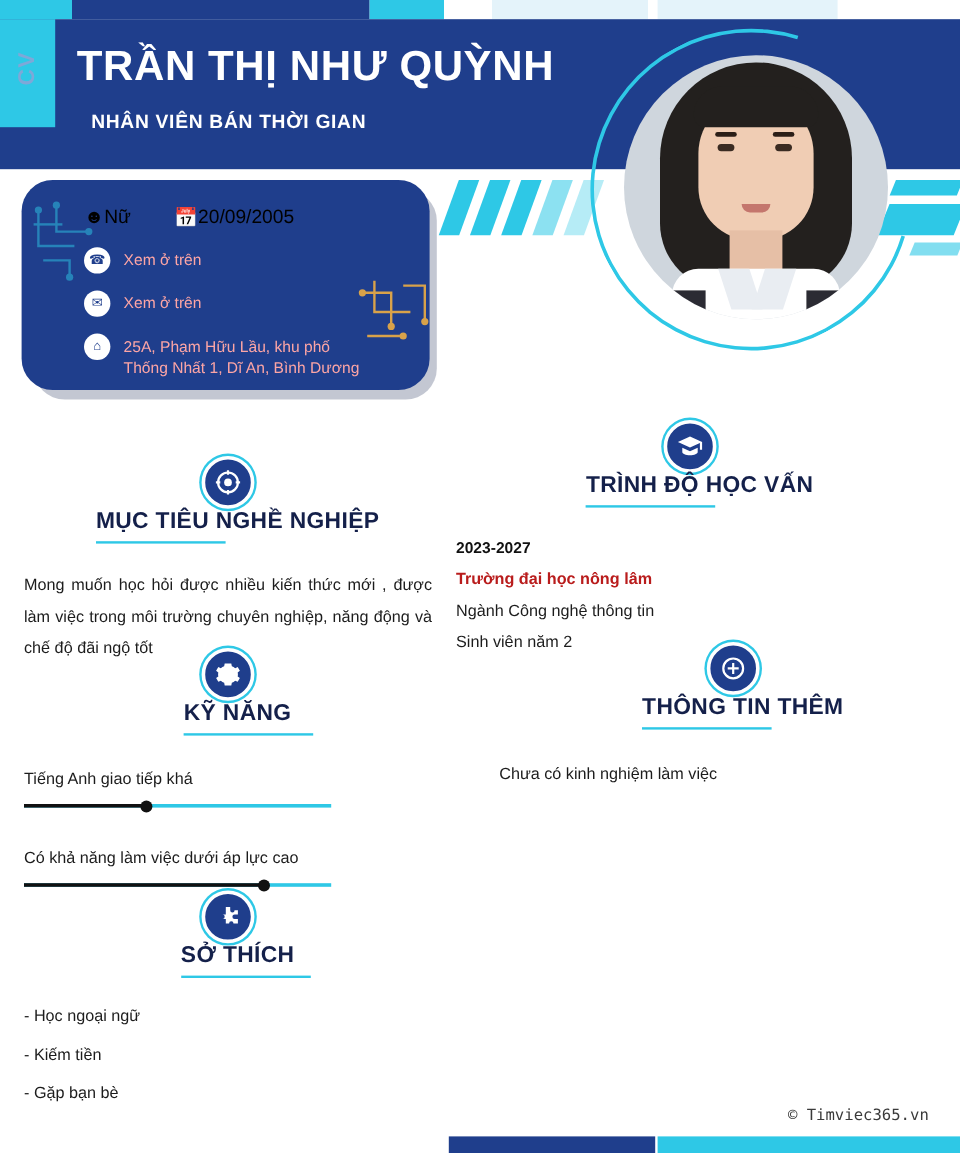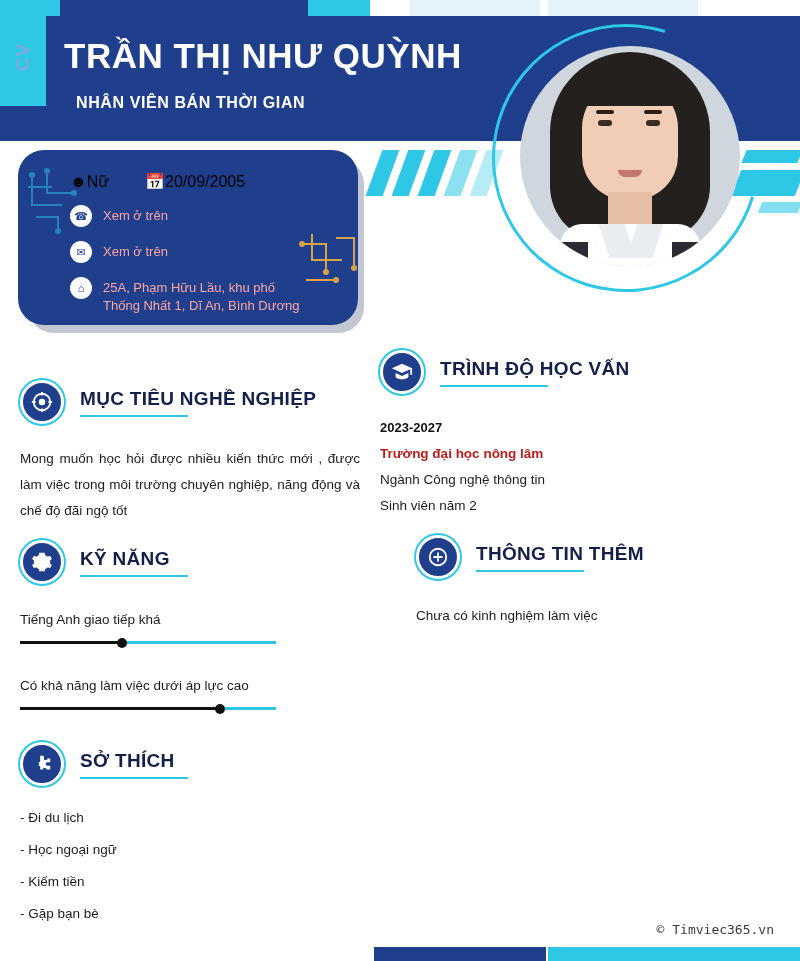--- a/index.html
+++ b/index.html
@@ -108,21 +108,21 @@
   .ph-mouth { position: absolute; left: 98px; top: 124px; width: 24px; height: 7px; background: #c4766d; border-radius: 0 0 12px 12px; }
   .ph-neck { position: absolute; left: 88px; top: 146px; width: 44px; height: 40px; background: #e6bfa6; }
   .ph-shirt { position: absolute; left: 40px; top: 178px; width: 140px; height: 60px; background: #ffffff; border-radius: 22px 22px 0 0; }
   .ph-coll-l { position: absolute; left: 84px; top: 178px; width: 26px; height: 34px; background: #e9edf2; transform: skewX(18deg); }
   .ph-coll-r { position: absolute; left: 112px; top: 178px; width: 26px; height: 34px; background: #e9edf2; transform: skewX(-18deg); }
   .ph-body-dark { position: absolute; left: 12px; top: 196px; width: 56px; height: 46px; background: #2b2b33; }
   .ph-body-dark2 { position: absolute; left: 152px; top: 196px; width: 60px; height: 46px; background: #2b2b33; }
 
   
   .section { position: absolute; }
-  .sec-head { display: flex; align-items: center; }
+  .sec-head { display: flex; align-items: center; flex-direction: column; }
   .sec-badge {
     width: 44px; height: 44px; border-radius: 50%;
     background: #1f3e8c; border: 3px solid #ffffff;
     box-shadow: 0 0 0 2px #2ec8e6;
     color: #ffffff; display: flex; align-items: center; justify-content: center;
     flex: 0 0 44px;
   }
   .sec-badge svg { width: 22px; height: 22px; fill: #ffffff; }
   .sec-title {
     margin-left: 16px; font-size: 19px; font-weight: bold; color: #14204a;
@@ -310,21 +310,20 @@
   <div class="section" style="left:20px; top:742px; width:340px;">
     <div class="sec-head">
       <div class="sec-badge">
         <svg viewBox="0 0 24 24">
             <path d="M10 3h4v3a2 2 0 104 0h3v4h-3a2 2 0 100 4h3v4h-4a2 2 0 10-4 0h-3v-4H7a2 2 0 100-4h3V6h0z"></path>
           </svg>
       </div>
       <div class="sec-title">SỞ THÍCH</div>
     </div>
     <div style="margin-top:24px;">
-      <div class="hobby-line">- Đi du lịch</div>
       <div class="hobby-line">- Học ngoại ngữ</div>
       <div class="hobby-line">- Kiếm tiền</div>
       <div class="hobby-line">- Gặp bạn bè</div>
     </div>
   </div>
 
   <div class="section" style="left:380px; top:350px; width:390px;">
     <div class="sec-head">
       <div class="sec-badge">
         <svg viewBox="0 0 24 24">

